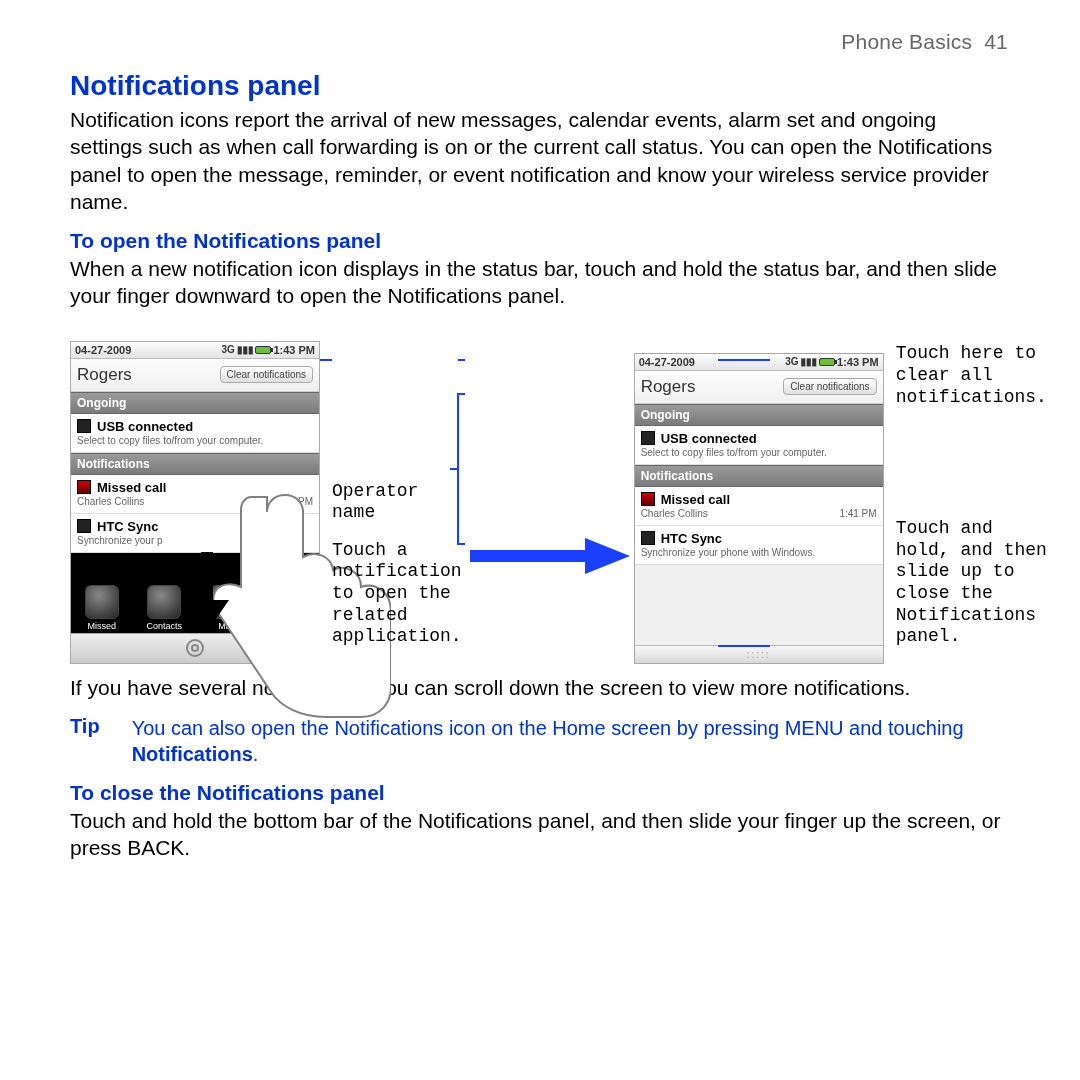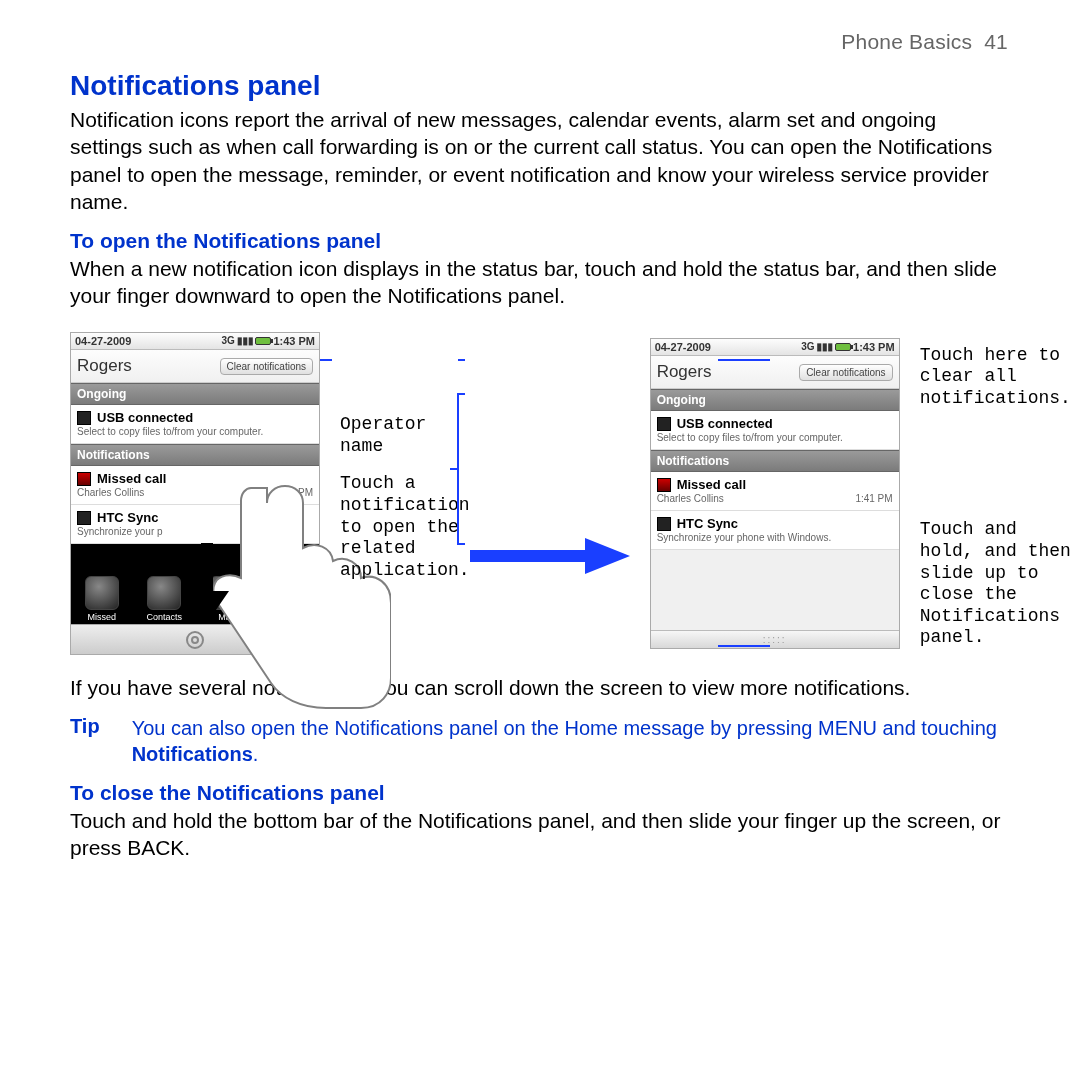--- a/index.html
+++ b/index.html
@@ -55,22 +55,22 @@
   .tip-text {
     color: #0033cc;
     font-size: 20px;
     line-height: 1.30;
   }
   .tip-text b { font-weight: 700; }
 
   
   .figure-row {
     display: flex;
-    align-items: center;
-    gap: 20px;
+    align-items: flex-end;
+    gap: 12px;
     margin: 6px 0 10px 0;
     position: relative;
   }
   .phone {
     width: 250px;
     border: 1px solid #aaa;
     background: #e8e8e8;
     font-family: Arial, sans-serif;
     position: relative;
   }
@@ -360,20 +360,20 @@
       <line x1="395" y1="36" x2="388" y2="36" stroke="#1a3fff" stroke-width="2"></line>
     </svg>
 
   </div>
 
   <div class="body-text">If you have several notifications, you can scroll down the screen to view more notifications.</div>
 
   <div class="tip-row">
     <div class="tip-label">Tip</div>
     <div class="tip-text">
-      <span>You can also open the Notifications panel on the Home message by pressing MENU and touching </span><b>Notifications</b><span>.</span>
+      <span>You can also open the Notifications icon on the Home screen by pressing MENU and touching </span><b>Notifications</b><span>.</span>
     </div>
   </div>
 
   <div class="h2">To close the Notifications panel</div>
   <div class="body-text">Touch and hold the bottom bar of the Notifications panel, and then slide your finger up the screen, or press BACK.</div>
 
 </div>
 
 </body></html>

